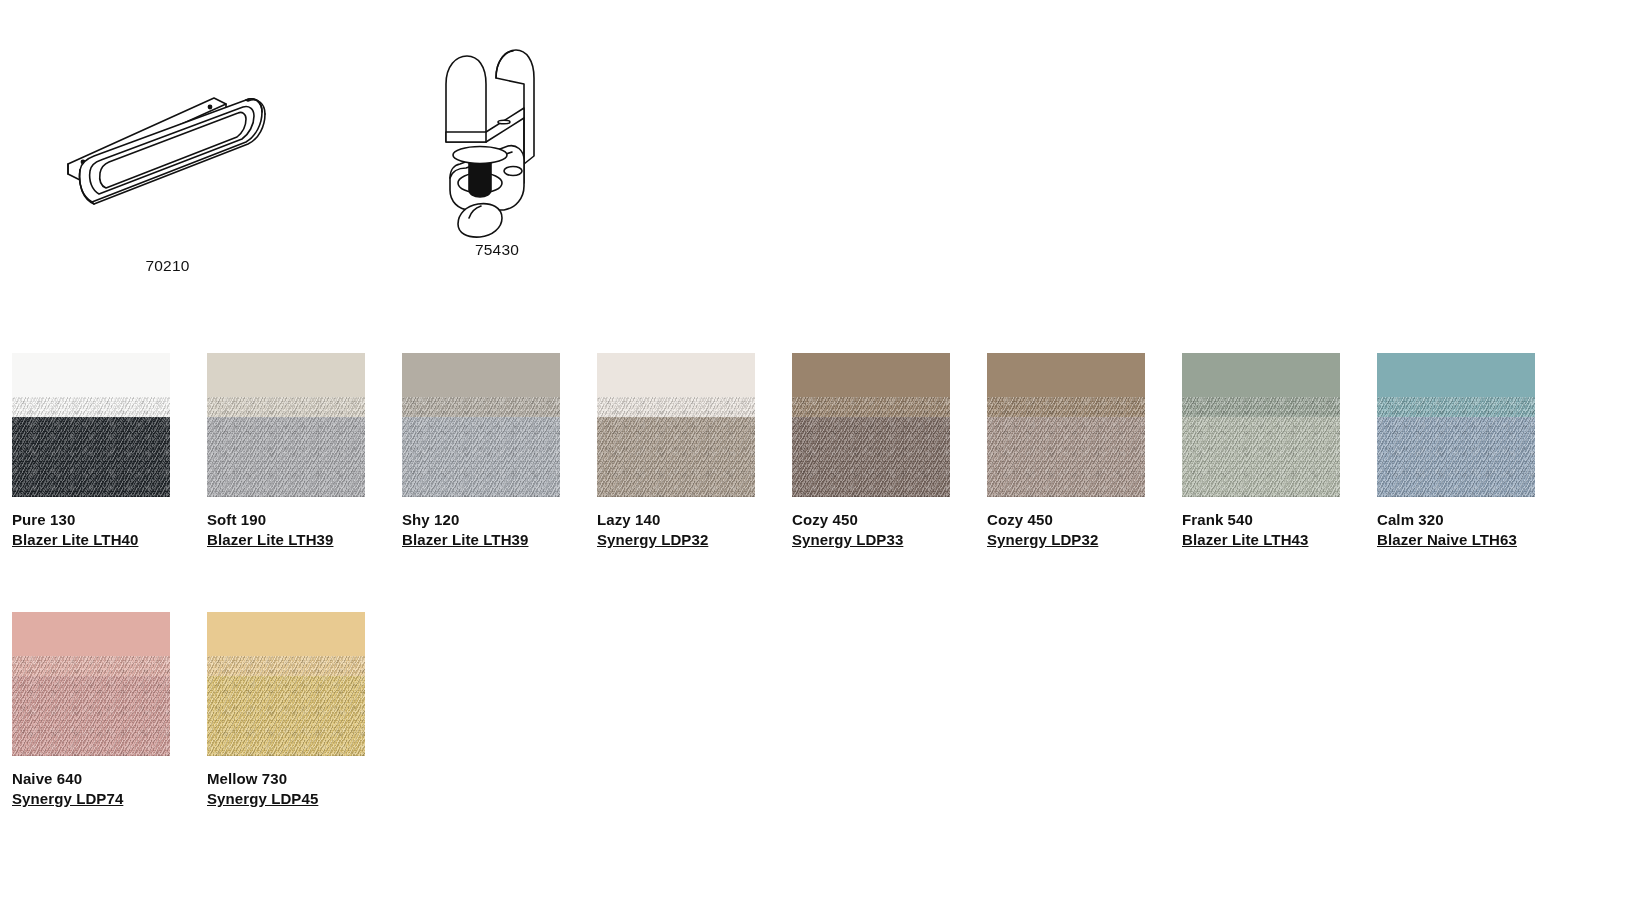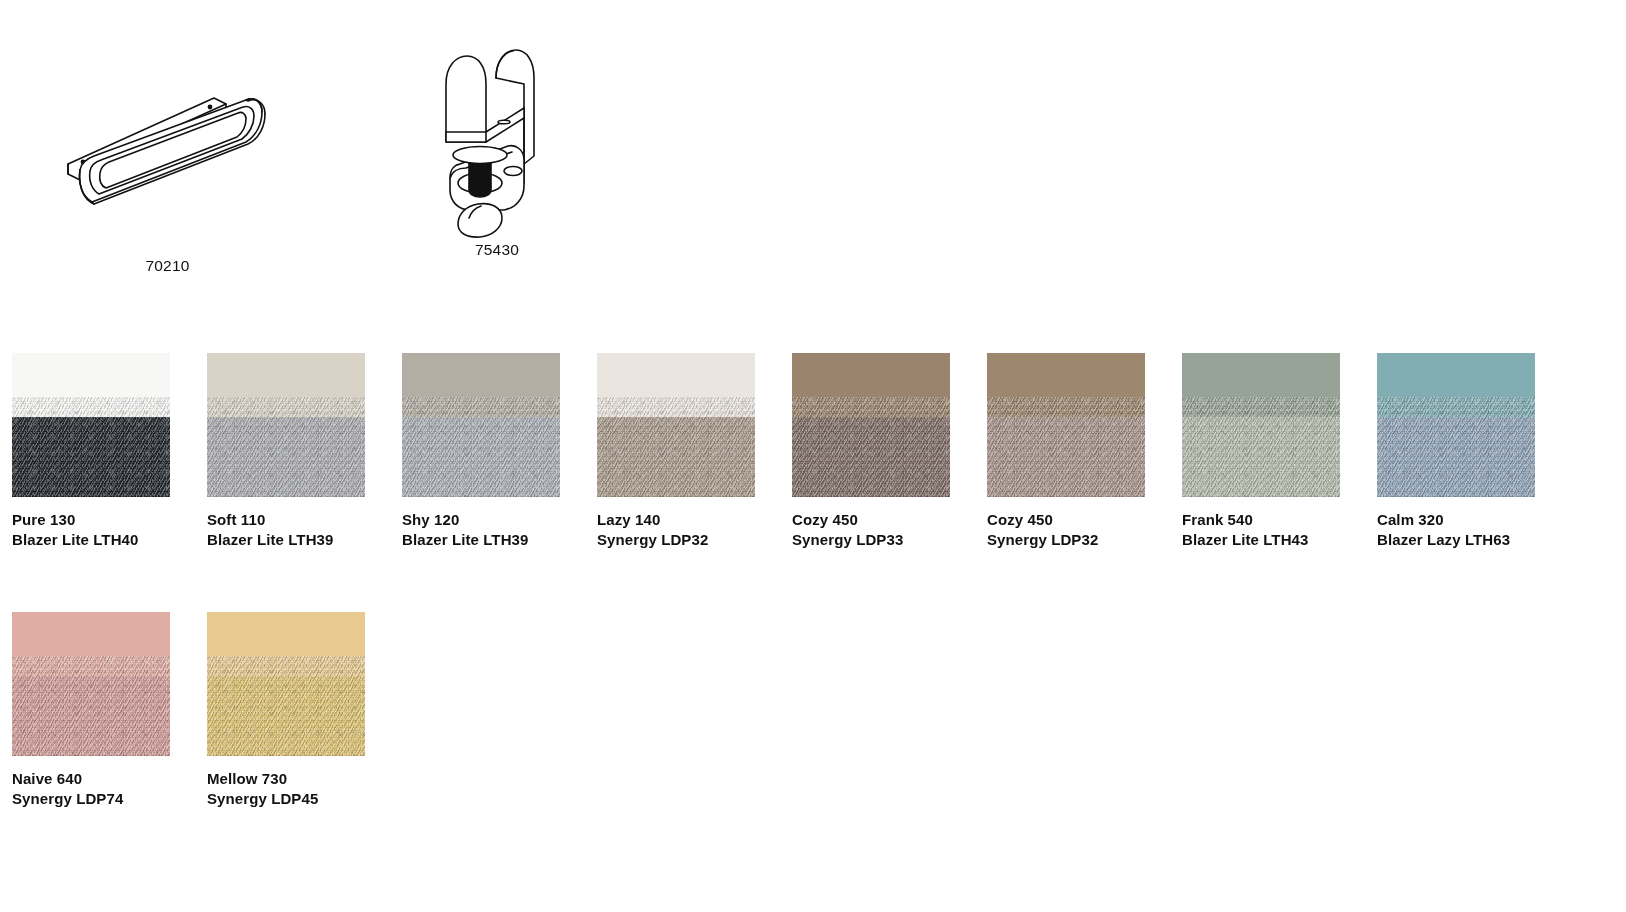--- a/index.html
+++ b/index.html
@@ -101,20 +101,21 @@
     margin-top: 13px;
     text-align: left;
     font-size: 15px;
     line-height: 20px;
     font-weight: 700;
     color: #111111;
     letter-spacing: 0.1px;
   }
   .swatch-caption .line2 {
     display: block;
+    text-decoration: underline;
   }
 </style>
 </head>
 <body>
 
 <section id="products">
 
   <figure class="product" id="product-0">
     <span class="drawing">
       <svg width="235" height="190" viewBox="0 0 235 190" fill="none" stroke="#111111" stroke-width="1.6" stroke-linejoin="round" stroke-linecap="round">
@@ -229,21 +230,21 @@
     </div>
 
     <div class="swatch-cell" style="left:207px">
       <div class="swatch-chip">
         <div class="chip-top" style="background-color: rgb(217, 211, 199);"></div>
         <div class="chip-bottom" style="background-color: rgb(170, 171, 175);">
             <span class="tex"></span>
           </div>
       </div>
       <div class="swatch-caption">
-        <span>Soft 110</span>
+        <span>Soft 190</span>
         <span class="line2">Blazer Lite LTH39</span>
       </div>
     </div>
 
     <div class="swatch-cell" style="left:402px">
       <div class="swatch-chip">
         <div class="chip-top" style="background-color: rgb(179, 173, 163);"></div>
         <div class="chip-bottom" style="background-color: rgb(169, 174, 181);">
             <span class="tex"></span>
           </div>
@@ -308,21 +309,21 @@
 
     <div class="swatch-cell" style="left:1377px">
       <div class="swatch-chip">
         <div class="chip-top" style="background-color: rgb(129, 173, 179);"></div>
         <div class="chip-bottom" style="background-color: rgb(143, 163, 184);">
             <span class="tex"></span>
           </div>
       </div>
       <div class="swatch-caption">
         <span>Calm 320</span>
-        <span class="line2">Blazer Lazy LTH63</span>
+        <span class="line2">Blazer Naive LTH63</span>
       </div>
     </div>
 
   </div>
 
   <div class="swatch-row">
 
     <div class="swatch-cell" style="left:12px">
       <div class="swatch-chip">
         <div class="chip-top" style="background-color: rgb(224, 173, 164);"></div>

